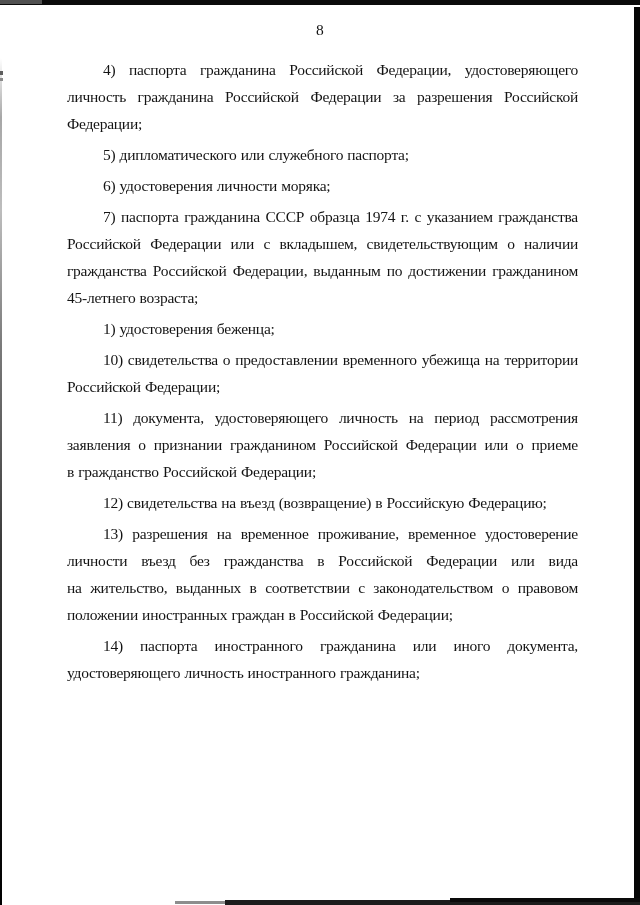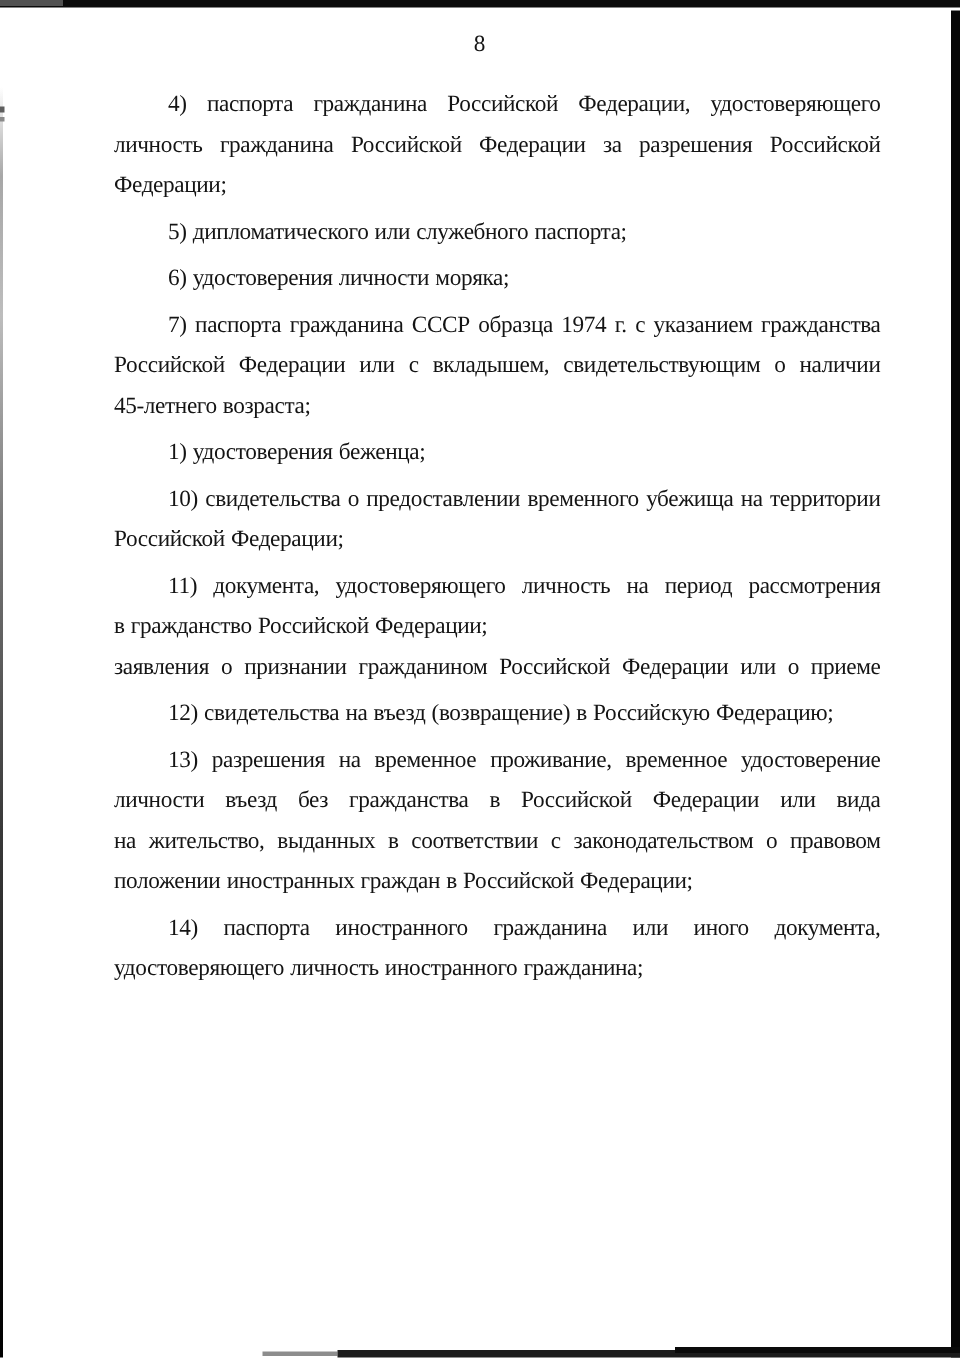--- a/index.html
+++ b/index.html
@@ -13,21 +13,21 @@
     position: absolute; inset: 0;
     background: #ffffff; color: #141414;
   }
   .page-number {
     position: absolute; top: 18px; left: 0; width: 640px;
     text-align: center;
     font-size: 15.5px; line-height: 24px;
     letter-spacing: 0.5px;
   }
   .content {
-    position: absolute; top: 56px; left: 76px; width: 511px;
+    position: absolute; top: 56px; left: 67px; width: 511px;
     font-size: 15.5px; line-height: 27px;
     letter-spacing: -0.25px;
     word-spacing: 0.5px;
     font-family: Liberation Serif, serif;
   }
   .para { margin: 0 0 4px 0; }
   .line {
     text-align: justify;
     text-align-last: justify;
     height: 27px; overflow: hidden;
@@ -71,37 +71,38 @@
       <span class="line first final" style="display:block">5) дипломатического или служебного паспорта;</span>
     </p>
 
     <p class="para">
       <span class="line first final" style="display:block">6) удостоверения личности моряка;</span>
     </p>
 
     <p class="para">
       <span class="line first" style="display:block">7) паспорта гражданина СССР образца 1974 г. с указанием гражданства</span>
       <span class="line" style="display:block">Российской Федерации или с вкладышем, свидетельствующим о наличии</span>
+      <span class="line" style="display:block">гражданства Российской Федерации, выданным по достижении гражданином</span>
       <span class="line final" style="display:block">45-летнего возраста;</span>
     </p>
 
     <p class="para">
       <span class="line first final" style="display:block">1) удостоверения беженца;</span>
     </p>
 
 
     <p class="para">
       <span class="line first" style="display:block">10) свидетельства о предоставлении временного убежища на территории</span>
       <span class="line final" style="display:block">Российской Федерации;</span>
     </p>
 
     <p class="para">
       <span class="line first" style="display:block">11) документа, удостоверяющего личность на период рассмотрения</span>
+      <span class="line" style="display:block">заявления о признании гражданином Российской Федерации или о приеме</span>
       <span class="line final" style="display:block">в гражданство Российской Федерации;</span>
-      <span class="line" style="display:block">заявления о признании гражданином Российской Федерации или о приеме</span>
     </p>
 
     <p class="para">
       <span class="line first final" style="display:block">12) свидетельства на въезд (возвращение) в Российскую Федерацию;</span>
     </p>
 
     <p class="para">
       <span class="line first" style="display:block">13) разрешения на временное проживание, временное удостоверение</span>
       <span class="line" style="display:block">личности въезд без гражданства в Российской Федерации или вида</span>
       <span class="line" style="display:block">на жительство, выданных в соответствии с законодательством о правовом</span>

